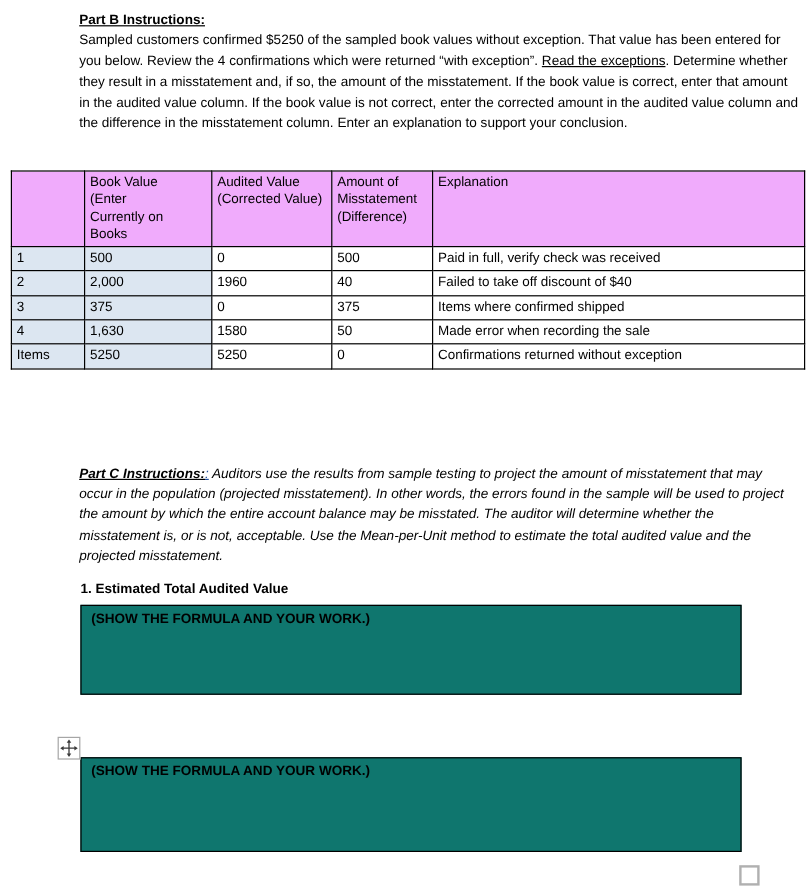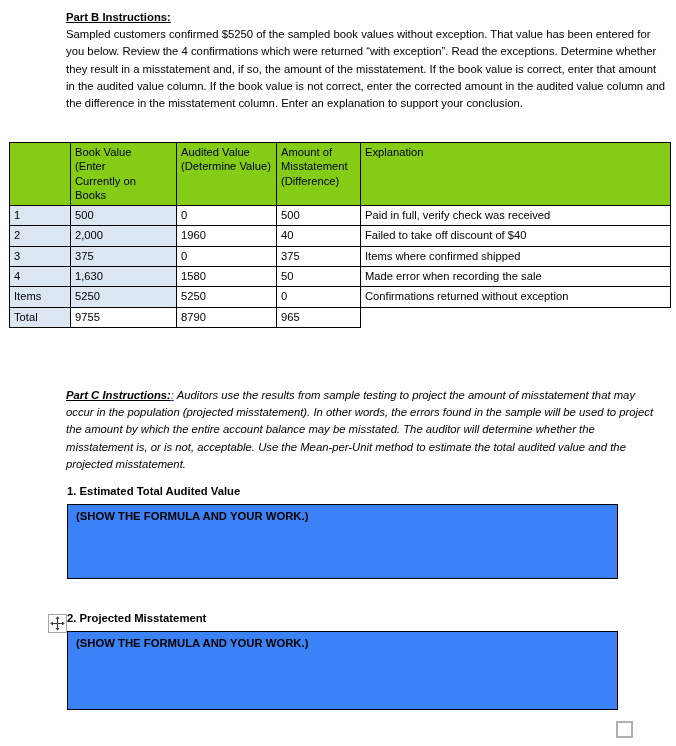--- a/index.html
+++ b/index.html
@@ -39,20 +39,21 @@
     left: 66px;
     top: 387px;
     width: 592px;
     font-style: italic;
   }
   .head-label {
     font-weight: bold;
     text-decoration: underline;
   }
   .ul {
+    text-decoration: underline;
   }
   .ins-mark {
     color: #1f4e9c;
     text-decoration: underline;
     text-decoration-color: #1f4e9c;
   }
 
   
   #part-b-table {
     position: absolute;
@@ -74,21 +75,21 @@
     height: 14px;
     box-sizing: border-box;
   }
   .col-idx   { width: 61px; }
   .col-book  { width: 106px; }
   .col-aud   { width: 100px; }
   .col-mis   { width: 84px; }
   .col-expl  { width: 310px; }
 
   .hdr-cell {
-    background: #84cc16;
+    background: #f0abfc;
     height: 62px;
   }
   .shade { background: #dce6f1; }
   .plain { background: #ffffff; }
   .num   { text-align: right; }
   .rowlabel {
     font-weight: bold;
     font-size: 11.8px;
   }
   .rowlabel-sm {
@@ -105,21 +106,21 @@
     font-weight: bold;
     line-height: 16px;
   }
   #sub-1 { left: 67px; top: 483px; }
   #sub-2 { left: 67px; top: 610px; }
 
   
   .work-box {
     position: absolute;
     border: 1.6px solid #000000;
-    background: #3b82f6;
+    background: #0f766e;
     box-sizing: border-box;
   }
   #work-box-1 {
     left: 67px;
     top: 504px;
     width: 551px;
     height: 75px;
   }
   #work-box-2 {
     left: 67px;
@@ -183,21 +184,21 @@
       <tr>
         <th class="hdr-cell"></th>
         <th class="hdr-cell">
           <span>Book Value</span><br>
           <span>(Enter</span><br>
           <span>Currently on</span><br>
           <span>Books</span>
         </th>
         <th class="hdr-cell">
           <span>Audited Value</span><br>
-          <span>(Determine Value)</span>
+          <span>(Corrected Value)</span>
         </th>
         <th class="hdr-cell">
           <span>Amount of</span><br>
           <span>Misstatement</span><br>
           <span>(Difference)</span>
         </th>
         <th class="hdr-cell">Explanation</th>
       </tr>
     </thead>
     <tbody>
@@ -229,40 +230,32 @@
         <td class="plain">50</td>
         <td class="plain">Made error when recording the sale</td>
       </tr>
       <tr>
         <td class="shade rowlabel-sm">Items</td>
         <td class="shade num">5250</td>
         <td class="plain">5250</td>
         <td class="plain">0</td>
         <td class="plain">Confirmations returned without exception</td>
       </tr>
-      <tr>
-        <td class="shade rowlabel-sm">Total</td>
-        <td class="plain num">9755</td>
-        <td class="plain">8790</td>
-        <td class="plain">965</td>
-        <td class="nb"></td>
-      </tr>
     </tbody>
   </table>
 
   <div class="instr-block" id="partc-block">
     <span class="head-label">Part C Instructions:</span><span class="ins-mark">:</span><span> Auditors use the results from sample testing to project the amount of misstatement that may occur in the population (projected misstatement).   In other words, the errors found in the sample will be used to project the amount by which the entire account balance may be misstated.  The auditor will determine whether the misstatement is, or is not, acceptable. Use the Mean-per-Unit method to estimate the total audited value and the projected misstatement.</span>
   </div>
 
   <div class="sub-head" id="sub-1">1. Estimated Total Audited Value</div>
   <div class="work-box" id="work-box-1">
     <span class="work-box-label">(SHOW THE FORMULA AND YOUR WORK.)</span>
   </div>
 
-  <div class="sub-head" id="sub-2">2. Projected Misstatement</div>
   <div class="work-box" id="work-box-2">
     <span class="work-box-label">(SHOW THE FORMULA AND YOUR WORK.)</span>
   </div>
 
   <div id="move-handle">
     <svg width="17" height="17" viewBox="0 0 17 17">
       <g fill="none" stroke="#3a3a3a" stroke-width="1.1">
         <line x1="8.5" y1="2.5" x2="8.5" y2="14.5"></line>
         <line x1="2.5" y1="8.5" x2="14.5" y2="8.5"></line>
       </g>

